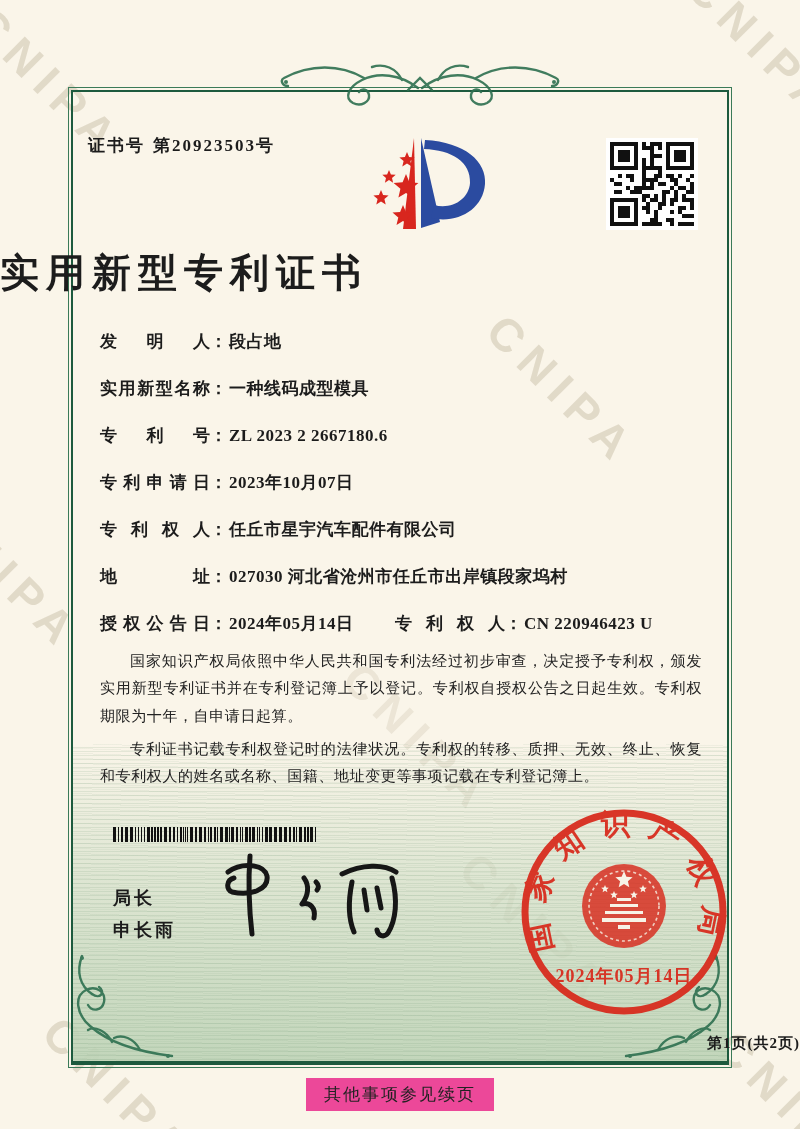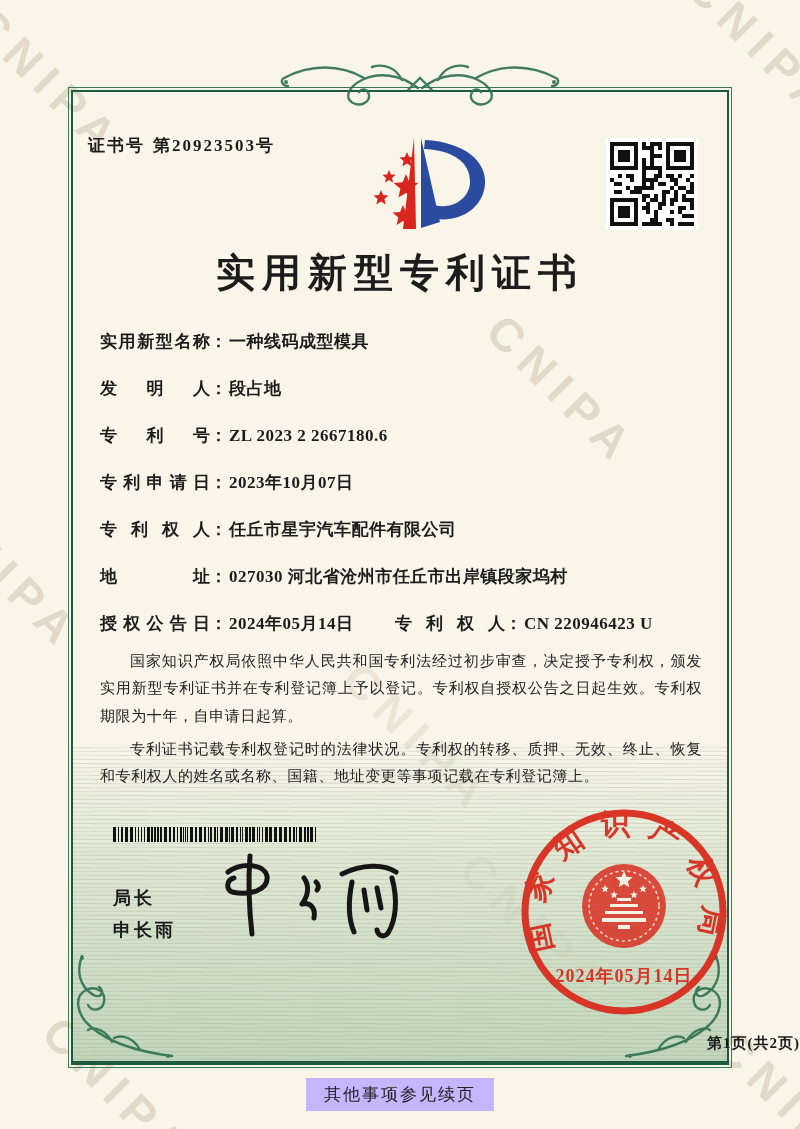--- a/index.html
+++ b/index.html
@@ -25,40 +25,40 @@
   .abs{position:absolute;z-index:2;}
   .orn{position:absolute;z-index:2;pointer-events:none;}
   .ornament-top{left:280px;top:48px;}
   .flourish-br{left:622px;top:950px;}
   .flourish-bl{left:66px;top:950px;transform:scaleX(-1);}
   
   .cert-no{left:88px;top:134px;font-size:17px;letter-spacing:2px;font-weight:600;}
   .cert-no .v{margin-left:8px;}
   .logo{left:330px;top:132px;}
   .qr{left:606px;top:138px;}
-  .title{left:0;top:246px;width:100%;text-align:center;font-size:39px;font-weight:bold;letter-spacing:7px;}
+  .title{left:0;top:246px;width:100%;font-size:39px;font-weight:bold;letter-spacing:7px;}
   
   .fields{left:100px;top:330px;width:612px;font-size:17px;}
   .field-row{height:26px;margin-bottom:21px;white-space:nowrap;}
   .f-label{display:inline-block;width:110px;text-align:justify;text-align-last:justify;font-weight:600;vertical-align:top;}
   .f-colon{display:inline-block;font-weight:600;margin-right:2px;}
   .f-value{font-weight:600;letter-spacing:0.5px;}
   .gdate{display:inline-block;width:166px;}
   
   .paras{left:100px;top:648px;width:602px;font-size:15px;line-height:1.82;text-align:justify;letter-spacing:0.6px;color:#222;}
   .paras p{margin:0 0 6px;text-indent:2em;}
   
   .barcode{left:113px;top:827px;}
   .director{left:113px;top:882px;font-family:"Liberation Sans","DejaVu Sans",sans-serif;
             font-weight:bold;font-size:18px;letter-spacing:3px;line-height:32px;}
   .sig{left:212px;top:838px;}
   .seal{left:517px;top:806px;}
   .pageinfo{left:0;top:1034px;width:100%;text-align:right;font-size:15px;font-weight:600;letter-spacing:1px;}
   .note-wrap{left:0;top:1078px;width:100%;text-align:center;}
-  .note{display:inline-block;background:#c4b5fd;padding:5px 18px;font-size:17px;letter-spacing:2px;color:#222;}
+  .note{display:inline-block;background:#ec4899;padding:5px 18px;font-size:17px;letter-spacing:2px;color:#222;}
 </style>
 </head>
 <body>
 
 <div class="page">
 
   <span class="wm w1">CNIPA</span>
   <span class="wm w2">CNIPA</span>
   <span class="wm w3">CNIPA</span>
   <span class="wm w4">CNIPA</span>
@@ -246,24 +246,24 @@
         <rect x="4" y="60" width="28" height="28" fill="#111"></rect>
         <rect x="8" y="64" width="20" height="20" fill="#fff"></rect>
         <rect x="12" y="68" width="12" height="12" fill="#111"></rect>
       </g>
   </svg>
 
   <div class="abs title">实用新型专利证书</div>
 
   <div class="abs fields">
     <div class="field-row">
+      <span class="f-label">发明人</span><span class="f-colon">：</span><span class="f-value">段占地</span>
+    </div>
+    <div class="field-row">
       <span class="f-label">实用新型名称</span><span class="f-colon">：</span><span class="f-value">一种线码成型模具</span>
-    </div>
-    <div class="field-row">
-      <span class="f-label">发明人</span><span class="f-colon">：</span><span class="f-value">段占地</span>
     </div>
     <div class="field-row">
       <span class="f-label">专利号</span><span class="f-colon">：</span><span class="f-value">ZL 2023 2 2667180.6</span>
     </div>
     <div class="field-row">
       <span class="f-label">专利申请日</span><span class="f-colon">：</span><span class="f-value">2023年10月07日</span>
     </div>
     <div class="field-row">
       <span class="f-label">专利权人</span><span class="f-colon">：</span><span class="f-value">任丘市星宇汽车配件有限公司</span>
     </div>

